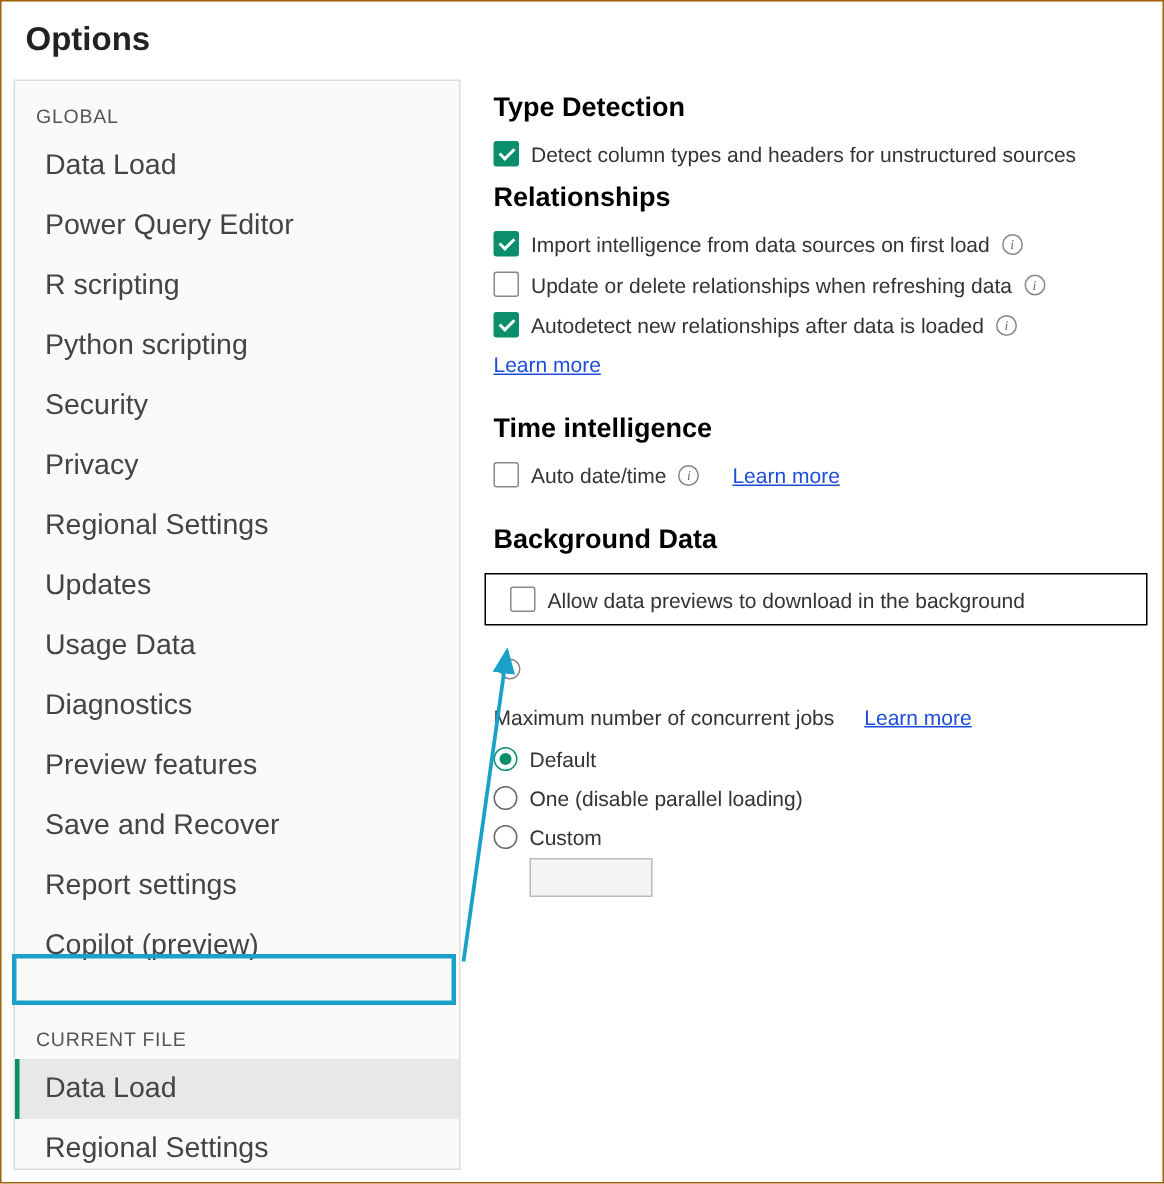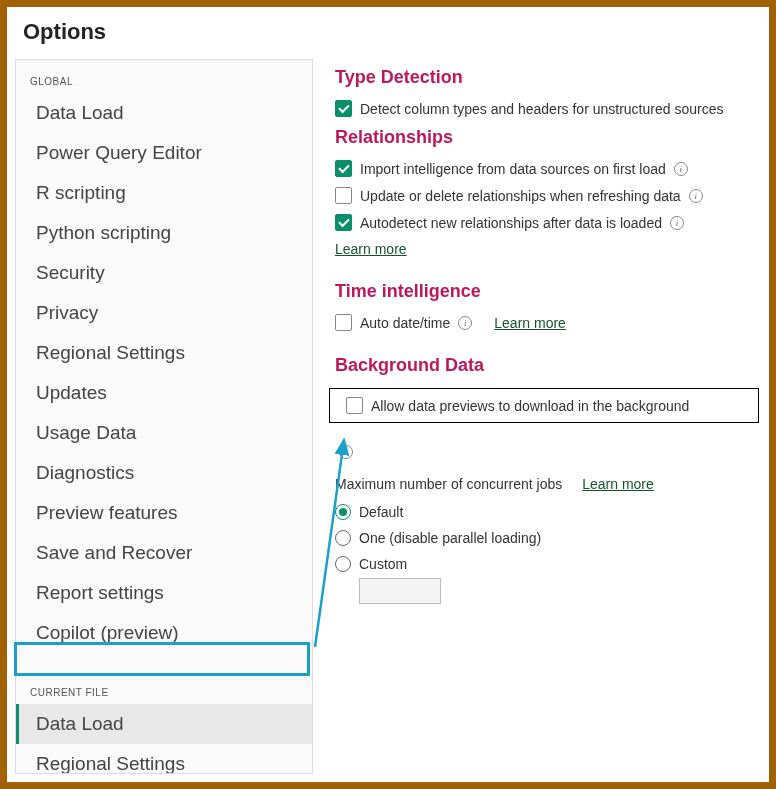--- a/index.html
+++ b/index.html
@@ -6,21 +6,21 @@
   body {
     font-family: "Segoe UI", Tahoma, sans-serif;
     font-size: 14px;
     color: #333;
     background: #fff;
     width: 776px;
     height: 789px;
     overflow: hidden;
   }
   .dialog {
-    border: 7px solid #a16207;
+    border: 1px solid #a16207;
     width: 100%;
     height: 100%;
     padding: 12px 0 0 0;
     position: relative;
   }
   .title {
     font-size: 22px;
     font-weight: 600;
     color: #222;
     padding: 0 0 14px 16px;
@@ -31,21 +31,21 @@
   }
   .sidebar {
     width: 298px;
     border: 1px solid #ddd;
     background: #fafafa;
     margin-left: 8px;
     padding: 10px 0 0 0;
     overflow: hidden;
   }
   .group-header {
-    font-size: 10px;
+    font-size: 13px;
     color: #555;
     letter-spacing: 0.5px;
     padding: 6px 14px 6px 14px;
     font-weight: 400;
   }
   .nav-item {
     font-size: 19px;
     color: #444;
     padding: 9px 14px 9px 20px;
     cursor: pointer;
@@ -63,21 +63,21 @@
   }
   .content {
     flex: 1;
     padding: 8px 10px 0 22px;
     overflow: hidden;
     position: relative;
   }
   .section-title {
     font-size: 18px;
     font-weight: 600;
-    color: #be185d;
+    color: #000000;
     margin-top: 10px;
     margin-bottom: 12px;
   }
   .section-title.first { margin-top: 0; }
   .row {
     display: flex;
     align-items: center;
     gap: 8px;
     margin-bottom: 10px;
     font-size: 14px;
@@ -138,21 +138,21 @@
     align-items: center;
     justify-content: center;
     font-size: 9px;
     color: #666;
     font-style: italic;
     font-family: Georgia, serif;
     flex-shrink: 0;
   }
   .info-icon::before { content: "i"; }
   .link {
-    color: #14532d;
+    color: #1d4ed8;
     text-decoration: underline;
     cursor: pointer;
     text-align: center;
   }
   .boxed {
     border: 1px solid #000;
     padding: 8px 16px;
     margin-left: -6px;
     margin-bottom: 6px;
   }

